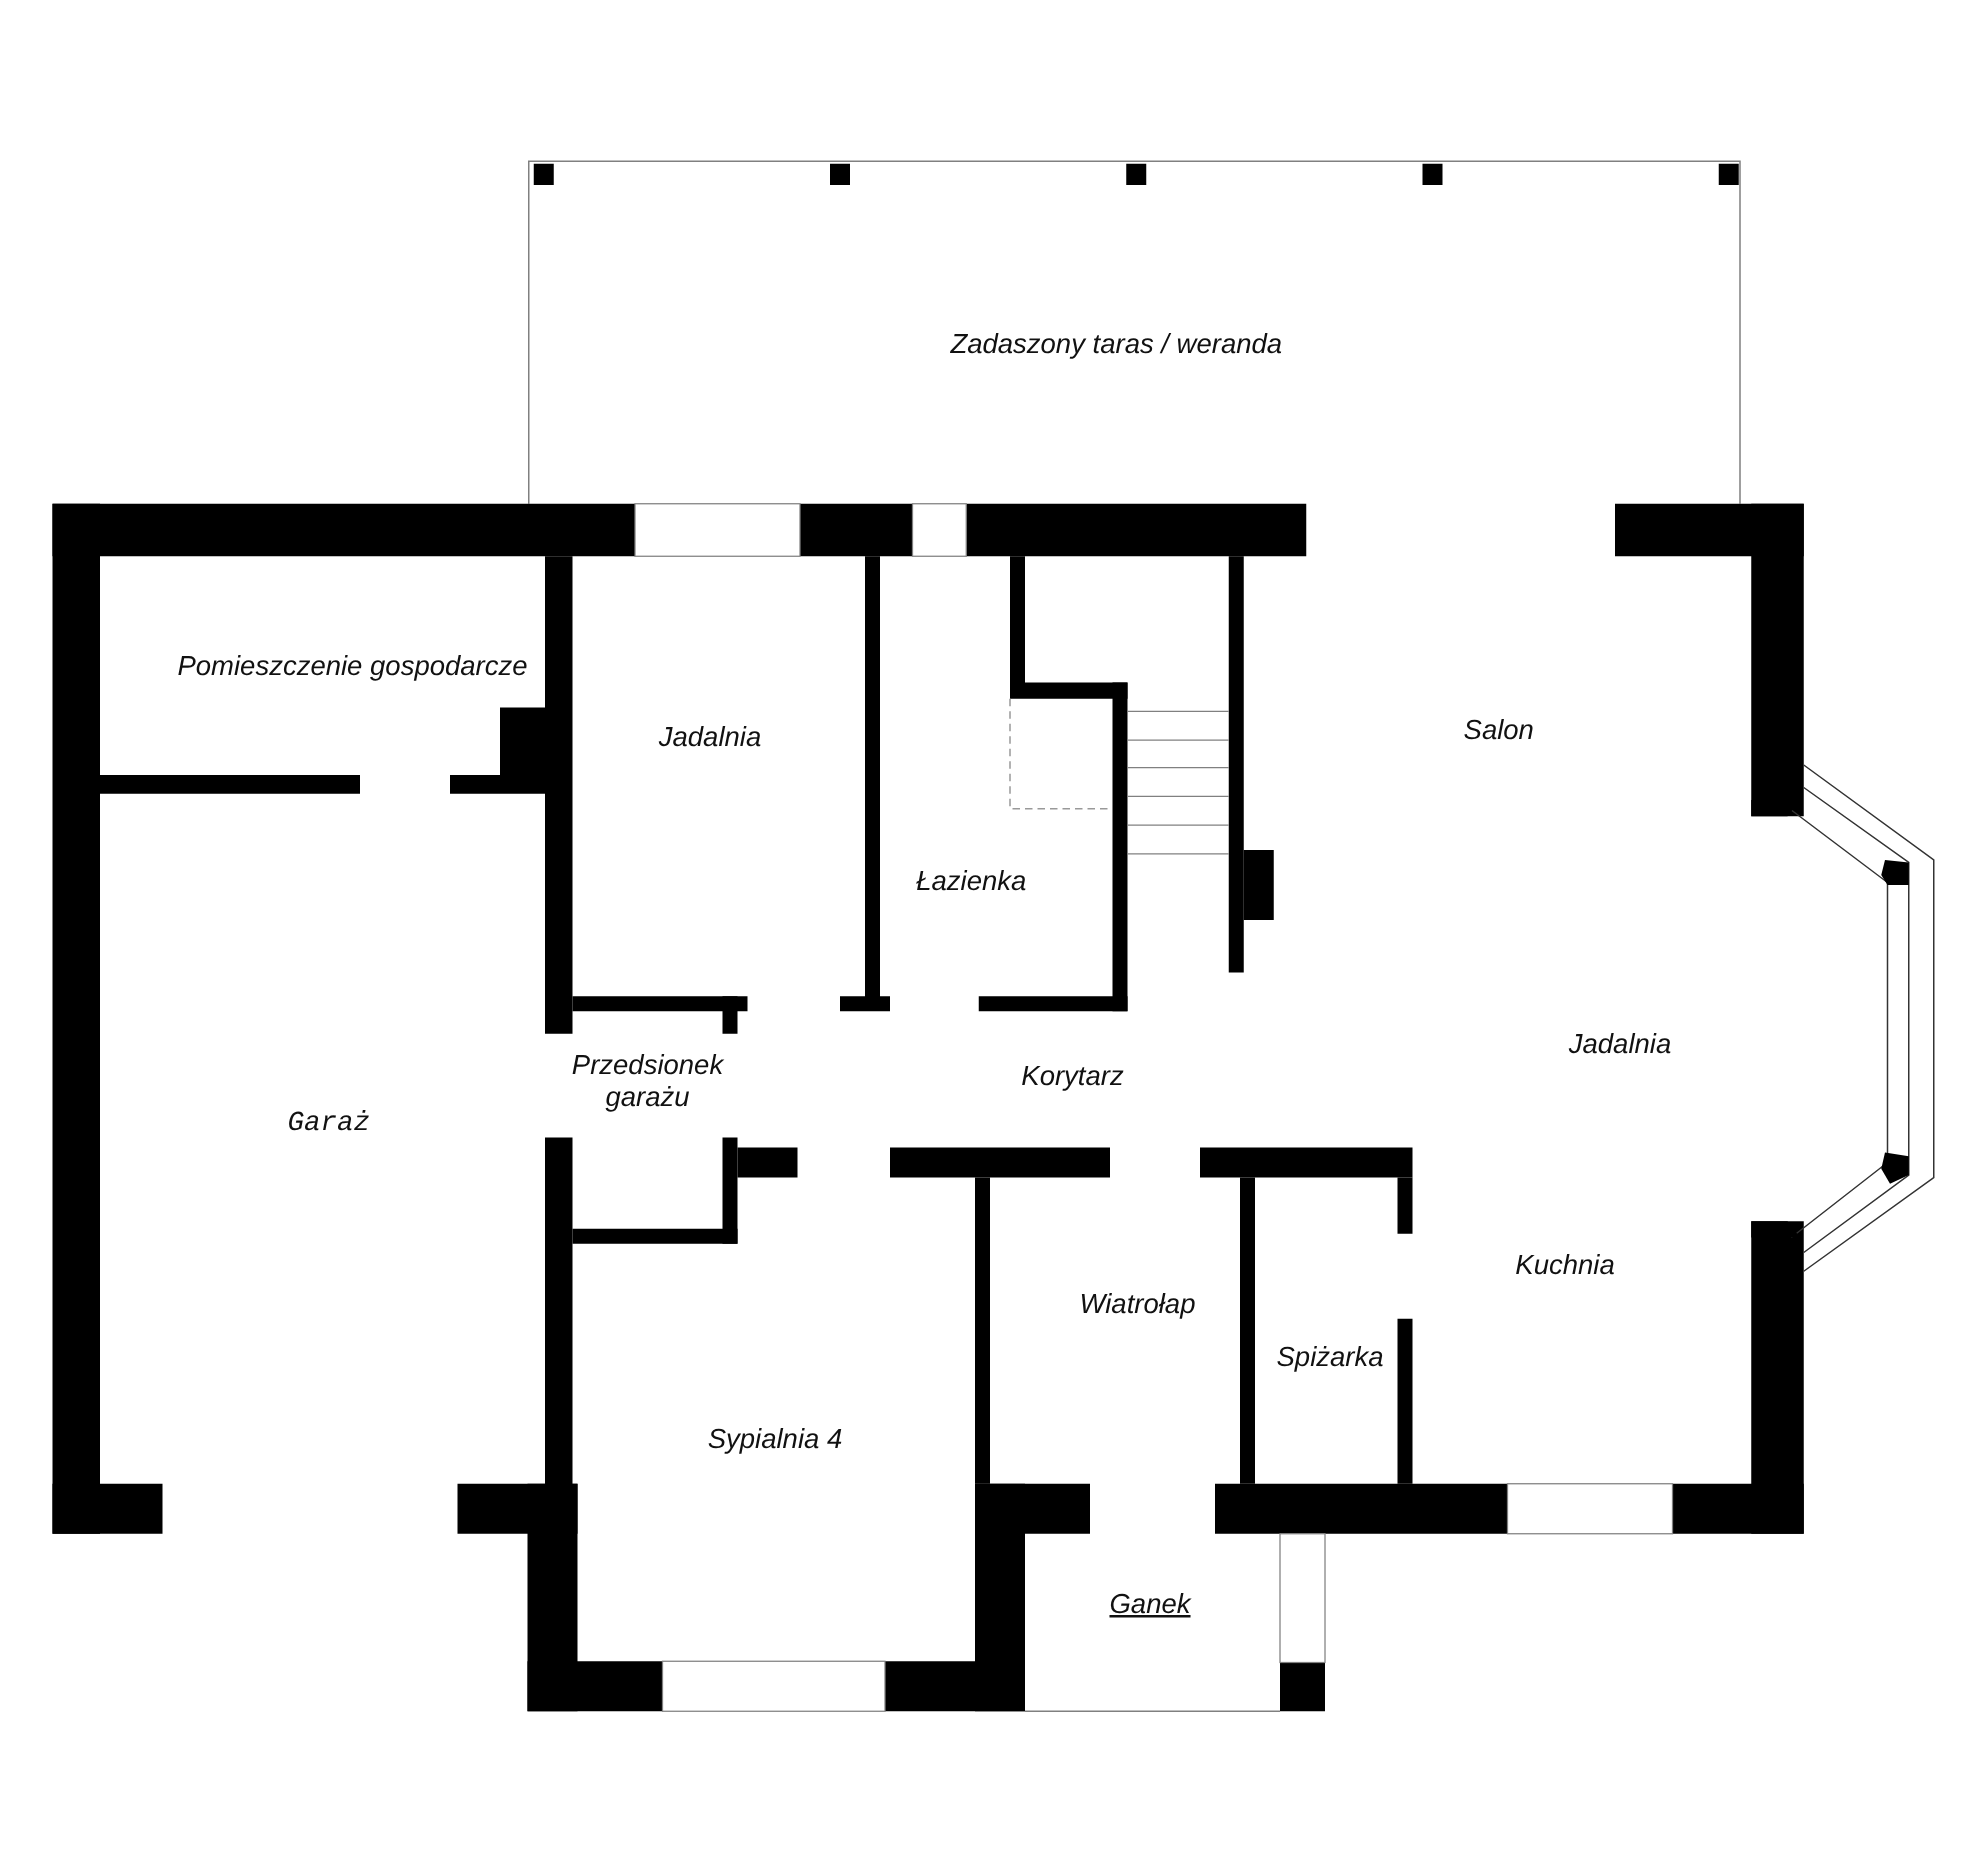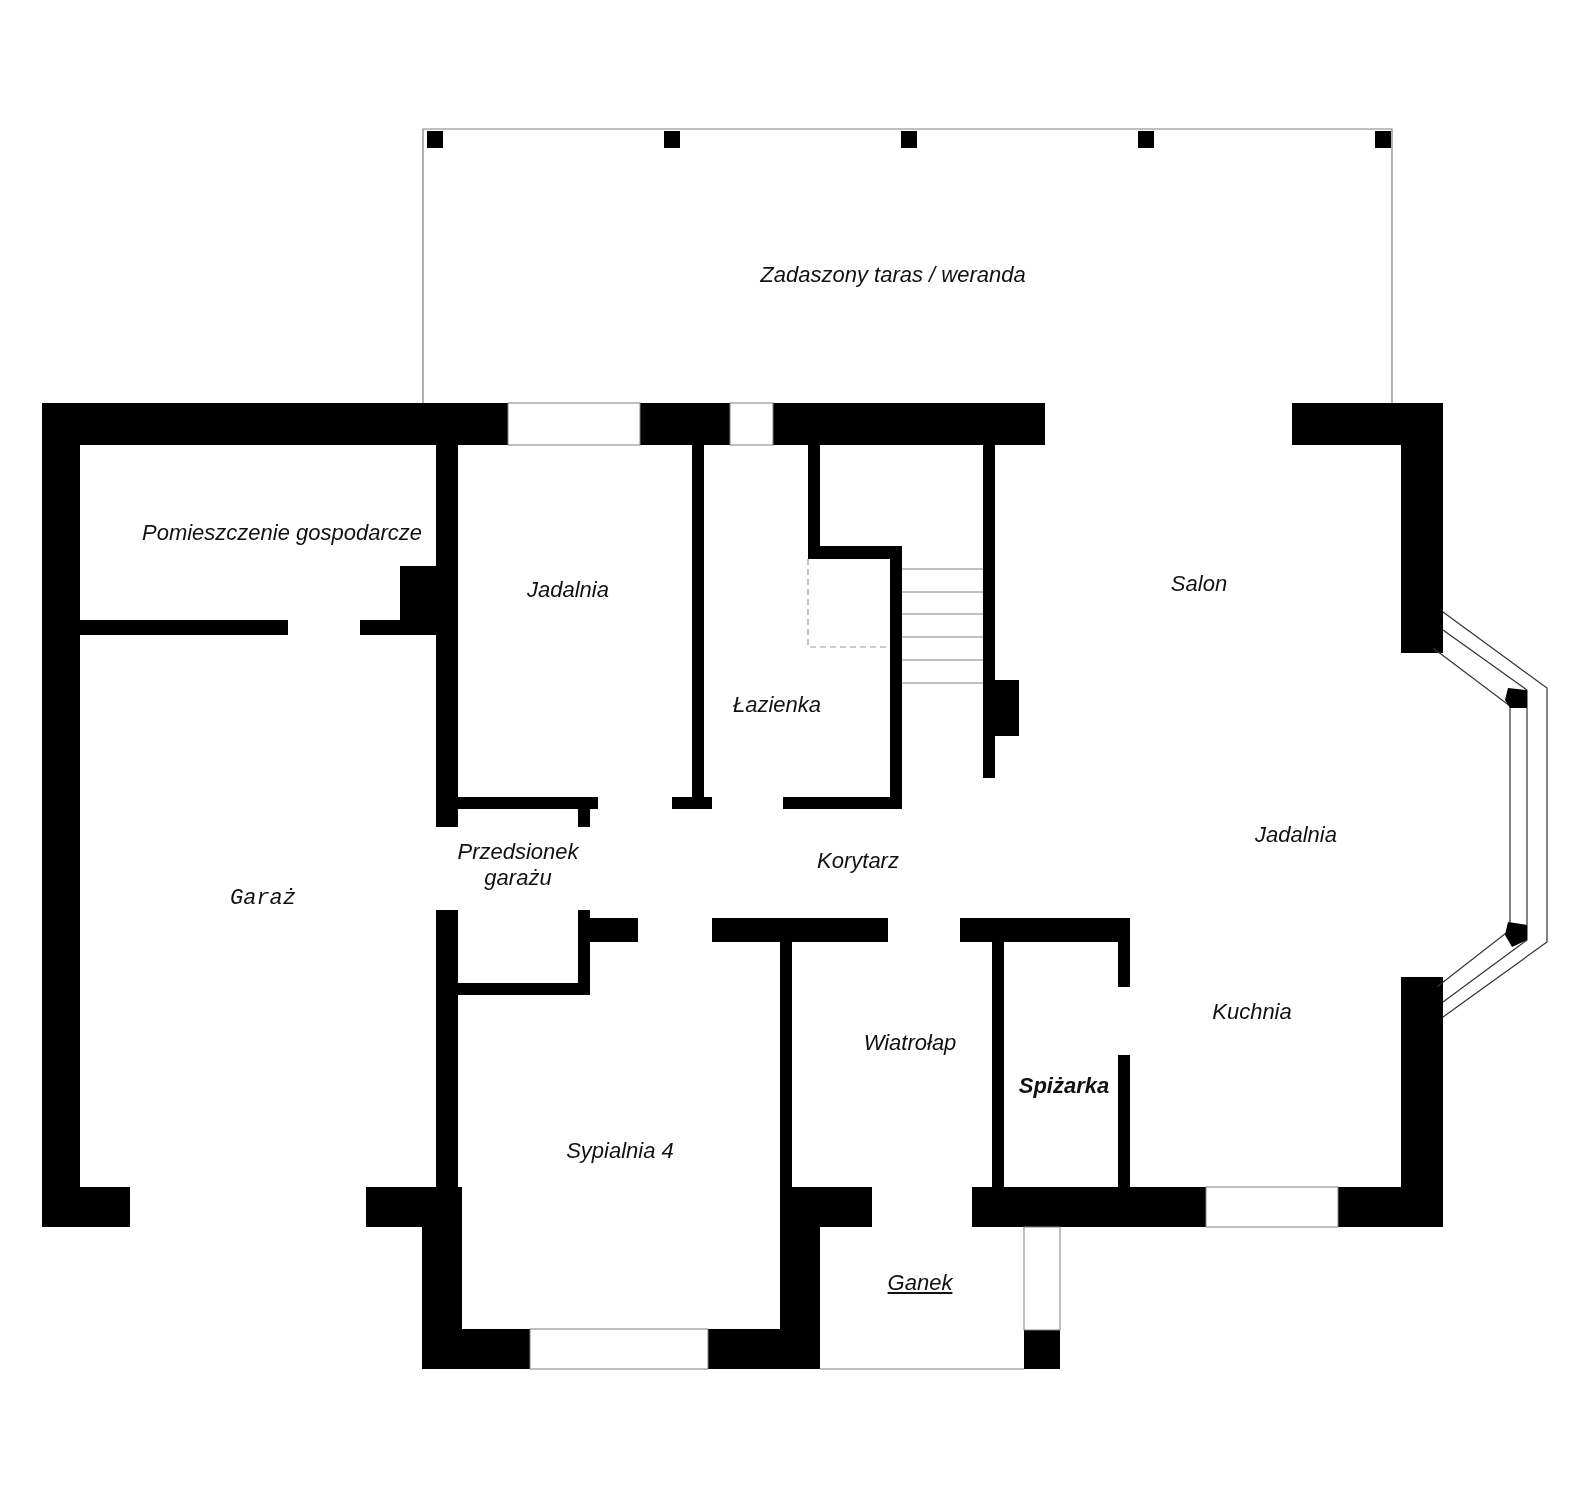--- a/index.html
+++ b/index.html
@@ -129,16 +129,16 @@
 <div class="label" style="left:777px; top:705px;">Łazienka</div>
 <div class="label" style="left:1199px; top:584px;text-align:right;">Salon</div>
 <div class="label" style="left:1296px; top:835px;">Jadalnia</div>
 <div class="label" style="left:263px; top:899px;font-family:Liberation Mono, monospace;">Garaż</div>
 <div class="label" style="left:518px; top:865px;">
   <div>Przedsionek</div>
   <div>garażu</div>
 </div>
 <div class="label" style="left:858px; top:861px;text-align:center;">Korytarz</div>
 <div class="label" style="left:890px; top:1043px;margin-left:20px;">Wiatrołap</div>
-<div class="label" style="left:1064px; top:1086px;font-weight:bold;">Spiżarka</div>
+<div class="label" style="left:1064px; top:1086px;">Spiżarka</div>
 <div class="label" style="left:1252px; top:1012px;">Kuchnia</div>
 <div class="label" style="left:620px; top:1151px;">Sypialnia 4</div>
 <div class="label" style="left:920px; top:1283px;text-decoration:underline;">Ganek</div>
 
 </body></html>

